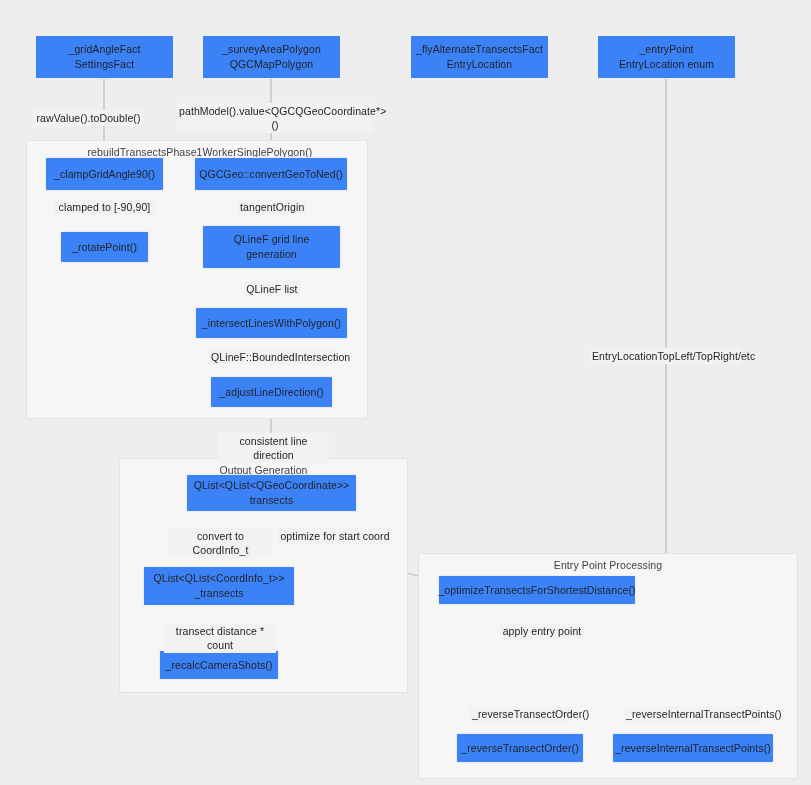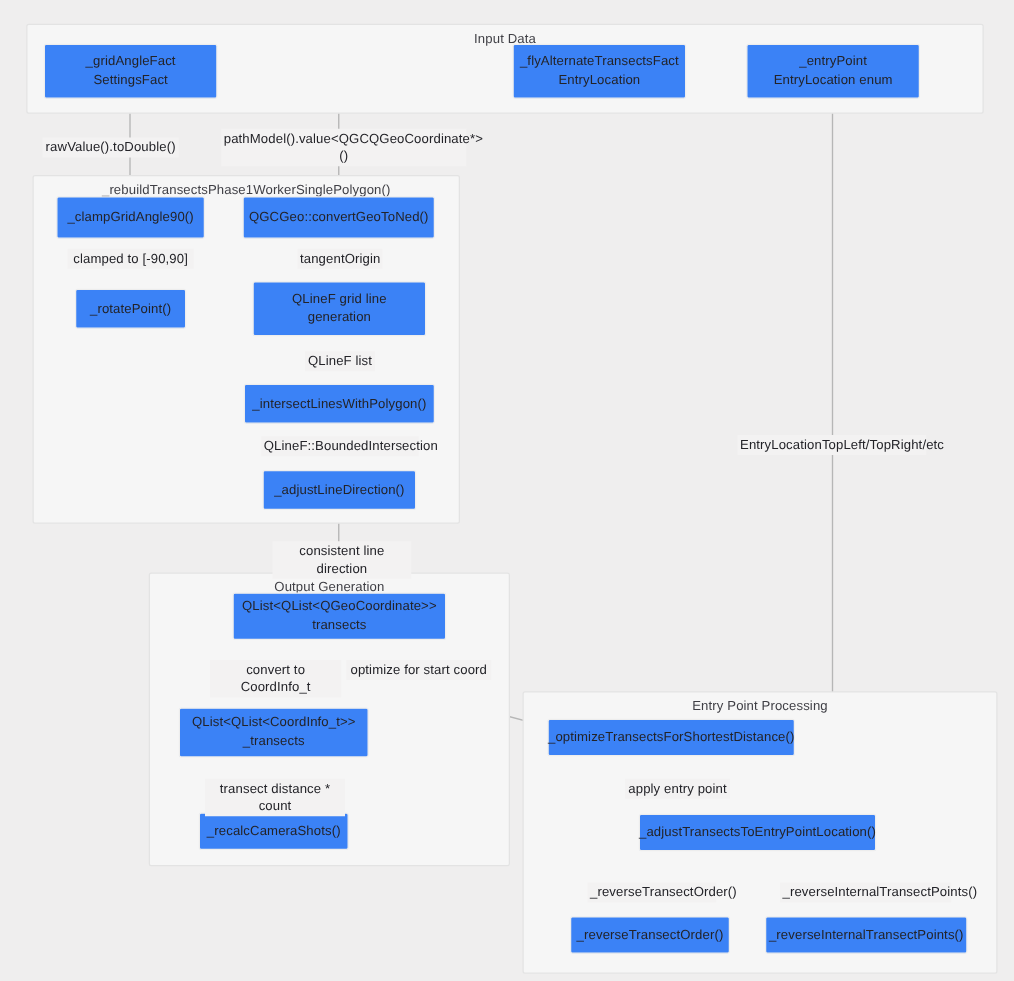--- a/index.html
+++ b/index.html
@@ -108,39 +108,38 @@
       <path d="M 523 600 C 515 618 510 632 554 653"></path>
 
       <path d="M 666 79 L 666 630 C 666 644 660 648 646 655"></path>
 
       <path d="M 580 681 C 548 692 524 702 520 733"></path>
 
       <path d="M 636 681 C 668 692 690 702 693 733"></path>
     </g>
   </svg>
 
-  <div class="subgraph" style="left:21px; top:19px; width:766px; height:72px;">
-    <div class="subgraph-label">Input Data</div>
-  </div>
 
   <div class="subgraph" style="left:26px; top:140px; width:342px; height:279px;">
     <div class="subgraph-label">_rebuildTransectsPhase1WorkerSinglePolygon()</div>
   </div>
 
   <div class="subgraph" style="left:119px; top:458px; width:289px; height:235px;">
     <div class="subgraph-label">Output Generation</div>
   </div>
 
   <div class="subgraph" style="left:418px; top:553px; width:380px; height:226px;">
     <div class="subgraph-label">Entry Point Processing</div>
   </div>
 
   <div class="node" style="left:35px; top:35px; width:139px; height:44px;">_gridAngleFact
 SettingsFact</div>
 
+  <div class="node" style="left:202px; top:35px; width:139px; height:44px;">_surveyAreaPolygon
+QGCMapPolygon</div>
 
   <div class="node" style="left:410px; top:35px; width:139px; height:44px;">_flyAlternateTransectsFact
 EntryLocation</div>
 
   <div class="node" style="left:597px; top:35px; width:139px; height:44px;">_entryPoint
 EntryLocation enum</div>
 
   <div class="node" style="left:45px; top:157px; width:119px; height:34px;">_clampGridAngle90()</div>
 
   <div class="node" style="left:194px; top:157px; width:154px; height:34px;">QGCGeo::convertGeoToNed()</div>
@@ -157,21 +156,20 @@
   <div class="node" style="left:186px; top:474px; width:171px; height:38px;text-align:center;">QList&lt;QList&lt;QGeoCoordinate&gt;&gt;
 transects</div>
 
   <div class="node" style="left:159px; top:650px; width:120px; height:30px;">_recalcCameraShots()</div>
 
   <div class="node" style="left:143px; top:566px; width:152px; height:40px;">QList&lt;QList&lt;CoordInfo_t&gt;&gt;
 _transects</div>
 
   <div class="node" style="left:438px; top:575px; width:198px; height:30px;">_optimizeTransectsForShortestDistance()</div>
 
-  <div class="node" style="left:511px; top:651px; width:190px; height:30px;">_adjustTransectsToEntryPointLocation()</div>
 
   <div class="node" style="left:456px; top:733px; width:128px; height:30px;">_reverseTransectOrder()</div>
 
   <div class="node" style="left:612px; top:733px; width:162px; height:30px;">_reverseInternalTransectPoints()</div>
 
   <div class="edge-label" style="left:34px; top:110px; width:109px;">rawValue().toDouble()</div>
 
   <div class="edge-label" style="left:177px; top:103px; width:196px;">pathModel().value&lt;QGCQGeoCoordinate*&gt;
 ()</div>
 

